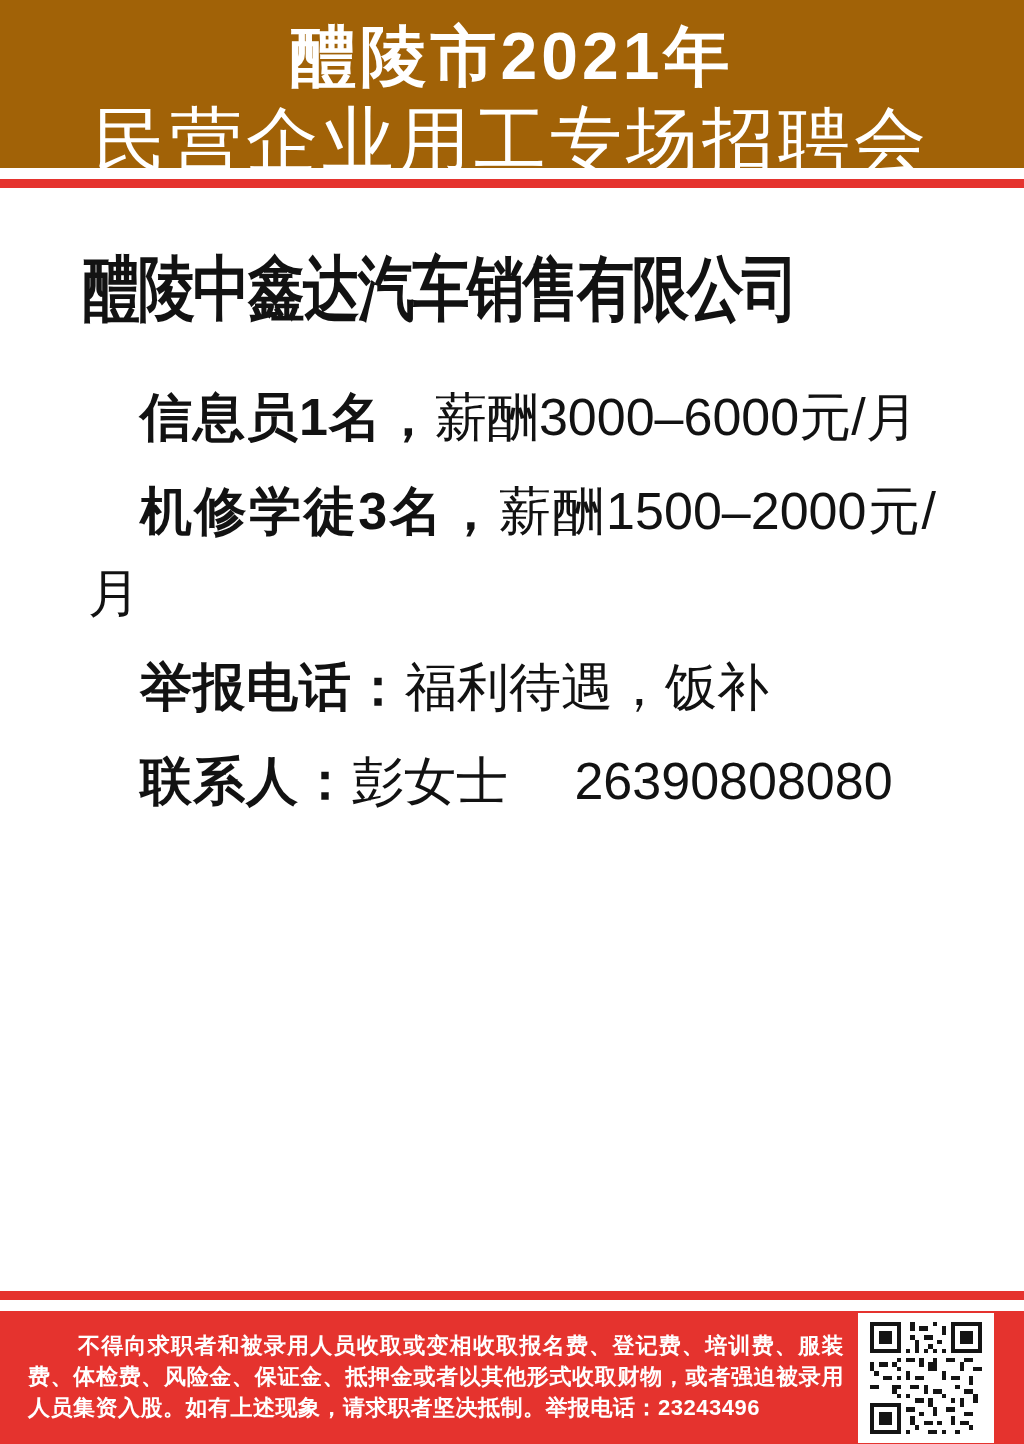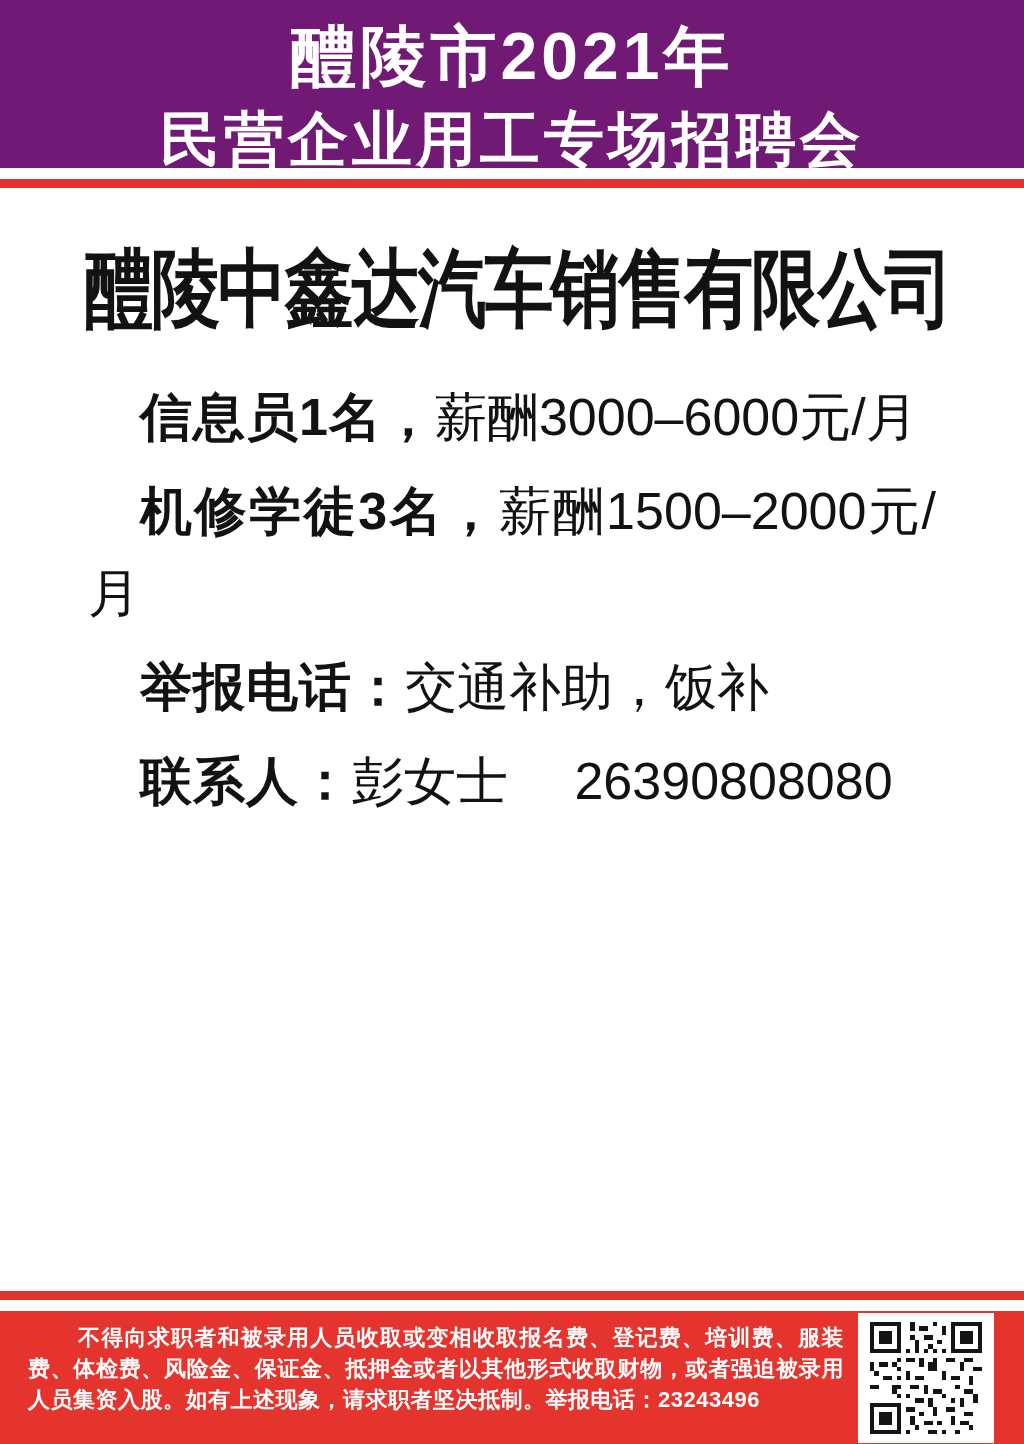--- a/index.html
+++ b/index.html
@@ -13,51 +13,51 @@
   .page {
     width: 1024px;
     height: 1444px;
     display: flex;
     flex-direction: column;
     background: #fff;
   }
   
   .header-band {
     height: 168px;
-    background: #701a75;
+    background: #a16207;
     color: #fff;
     text-align: center;
     padding-top: 16px;
     flex: 0 0 auto;
   }
   .header-line1 {
     font-size: 66px;
     line-height: 80px;
     font-weight: 900;
     letter-spacing: 4px;
   }
   .header-line2 {
-    font-size: 60px;
+    font-size: 72px;
     line-height: 88px;
-    font-weight: 700;
+    font-weight: 400;
     letter-spacing: 4px;
   }
   .gap-white { height: 11px; background: #fff; flex: 0 0 auto; }
   .stripe-red { height: 9px; background: #E5332E; flex: 0 0 auto; }
 
   
   .main {
     flex: 1 1 auto;
     padding: 0 76px;
     color: #121212;
     overflow: hidden;
   }
   .company-name {
-    text-align: center;
-    font-size: 70px;
+    text-align: left;
+    font-size: 58px;
     font-weight: 900;
     letter-spacing: -2px;
     margin-top: 62px;
     margin-bottom: 26px;
     line-height: 100px;
     white-space: nowrap;
   }
   .company-name .stretch {
     display: inline-block;
     transform: scale(0.98, 1.22);
@@ -88,21 +88,21 @@
     padding: 0 30px 0 28px;
   }
   .footer-notice {
     flex: 1 1 auto;
     color: #fff;
     font-size: 22px;
     font-weight: 700;
     line-height: 31px;
     text-align: justify;
     text-indent: 50px;
-    padding-top: 11px;
+    padding-top: 19px;
     margin-right: 14px;
     letter-spacing: 0.5px;
   }
   .qr-box {
     flex: 0 0 auto;
     width: 136px;
     height: 130px;
     background: #fff;
     margin-top: 2px;
     padding: 9px;
@@ -122,21 +122,21 @@
   <div class="gap-white"></div>
   <div class="stripe-red"></div>
 
   <main class="main">
     <h1 class="company-name"><span class="stretch">醴陵中鑫达汽车销售有限公司</span></h1>
 
     <div class="listings">
       <p><span class="job-name">信息员1名，</span><span class="job-detail">薪酬3000–6000元/月</span></p>
       <p><span class="job-name">机修学徒3名，</span><span class="job-detail">薪酬1500–2000元/月</span></p>
 
-      <p><span class="info-label">举报电话：</span><span class="info-value">交通补助，饭补</span></p>
+      <p><span class="info-label">举报电话：</span><span class="info-value">福利待遇，饭补</span></p>
       <p><span class="info-label">联系人：</span><span class="info-value">彭女士　 26390808080</span></p>
 
     </div>
   </main>
 
   <div class="stripe-red"></div>
   <div class="gap-white"></div>
 
   <footer class="footer-band">
     <p class="footer-notice">不得向求职者和被录用人员收取或变相收取报名费、登记费、培训费、服装费、体检费、风险金、保证金、抵押金或者以其他形式收取财物，或者强迫被录用人员集资入股。如有上述现象，请求职者坚决抵制。举报电话：23243496</p>

